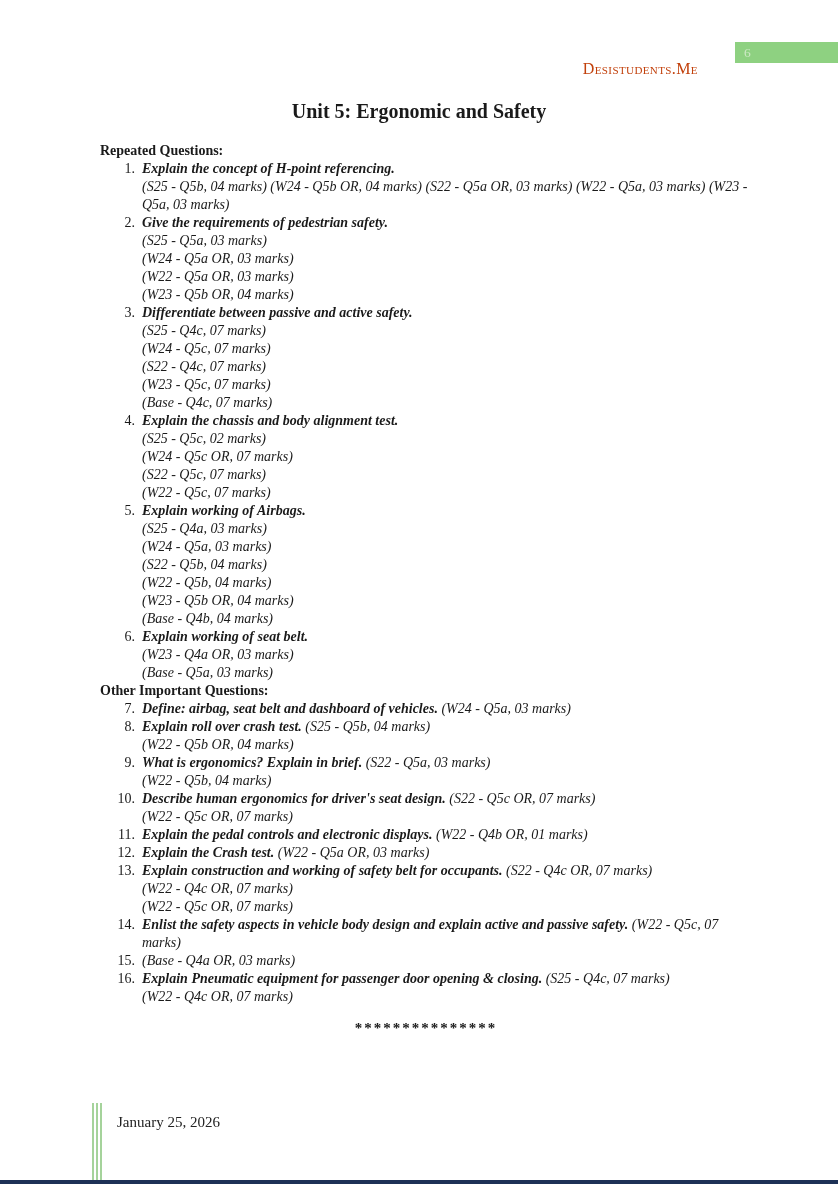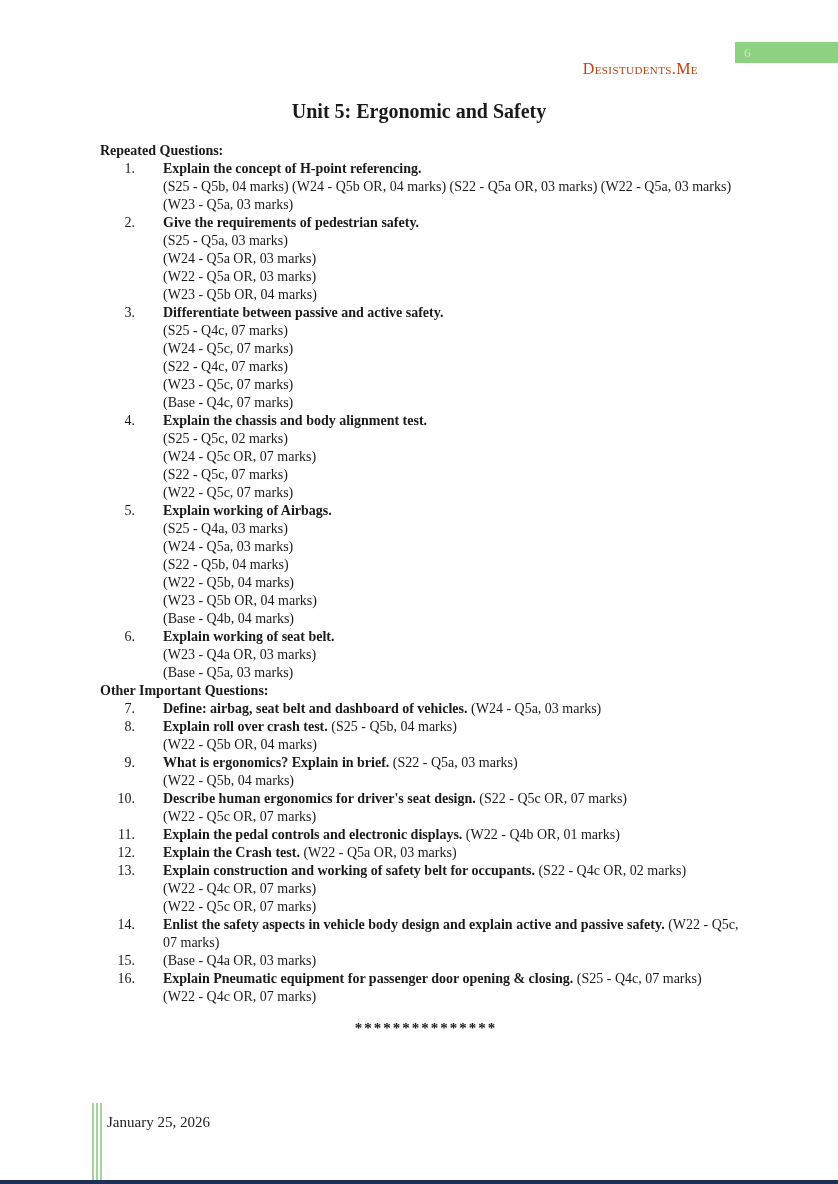--- a/index.html
+++ b/index.html
@@ -28,36 +28,36 @@
     text-align:center;font-size:20px;font-weight:bold;margin:0;
   }
   
   .content{
     position:absolute;top:142px;left:100px;width:652px;
     font-size:14px;line-height:18px;
   }
   .section-heading{font-weight:bold;}
   .q{display:flex;}
   .qnum{flex:0 0 35px;width:35px;text-align:right;}
-  .qbody{flex:1;margin-left:28px;}
+  .qbody{flex:1;margin-left:7px;font-style:italic;}
   .qhead b{font-weight:bold;}
   .minline{font-weight:normal;}
   .mline{font-weight:normal;}
   .separator{
     margin-top:13px;text-align:center;font-weight:bold;
     font-size:15px;letter-spacing:2px;
   }
   
   .footer-lines{
     position:absolute;left:92px;top:1103px;width:10px;height:81px;
     background:repeating-linear-gradient(to right,
       #a5d39b 0px,#a5d39b 2px,#ffffff 2px,#ffffff 4px);
   }
   .footer-date{
-    position:absolute;left:107px;top:1114px;font-size:15px;color:#222222;text-align:right;
+    position:absolute;left:117px;top:1114px;font-size:15px;color:#222222;text-align:right;
   }
   .bottom-bar{
     position:absolute;left:0;bottom:0;width:100%;height:4px;
     background:#1d3156;
   }
 </style>
 </head>
 <body>
 
 <div>
@@ -171,21 +171,21 @@
         </div>
         <div class="q">
           <span class="qnum">12.</span>
           <div class="qbody">
             <div class="qhead"><b>Explain the Crash test.</b><span class="minline"> (W22 - Q5a OR, 03 marks)</span></div>
           </div>
         </div>
         <div class="q">
           <span class="qnum">13.</span>
           <div class="qbody">
-            <div class="qhead"><b>Explain construction and working of safety belt for occupants.</b><span class="minline"> (S22 - Q4c OR, 02 marks)</span></div>
+            <div class="qhead"><b>Explain construction and working of safety belt for occupants.</b><span class="minline"> (S22 - Q4c OR, 07 marks)</span></div>
             <div class="mline">(W22 - Q4c OR, 07 marks)</div>
             <div class="mline">(W22 - Q5c OR, 07 marks)</div>
           </div>
         </div>
         <div class="q">
           <span class="qnum">14.</span>
           <div class="qbody">
             <div class="qhead"><b>Enlist the safety aspects in vehicle body design and explain active and passive safety.</b><span class="minline"> (W22 - Q5c, 07 marks)</span></div>
           </div>
         </div>

